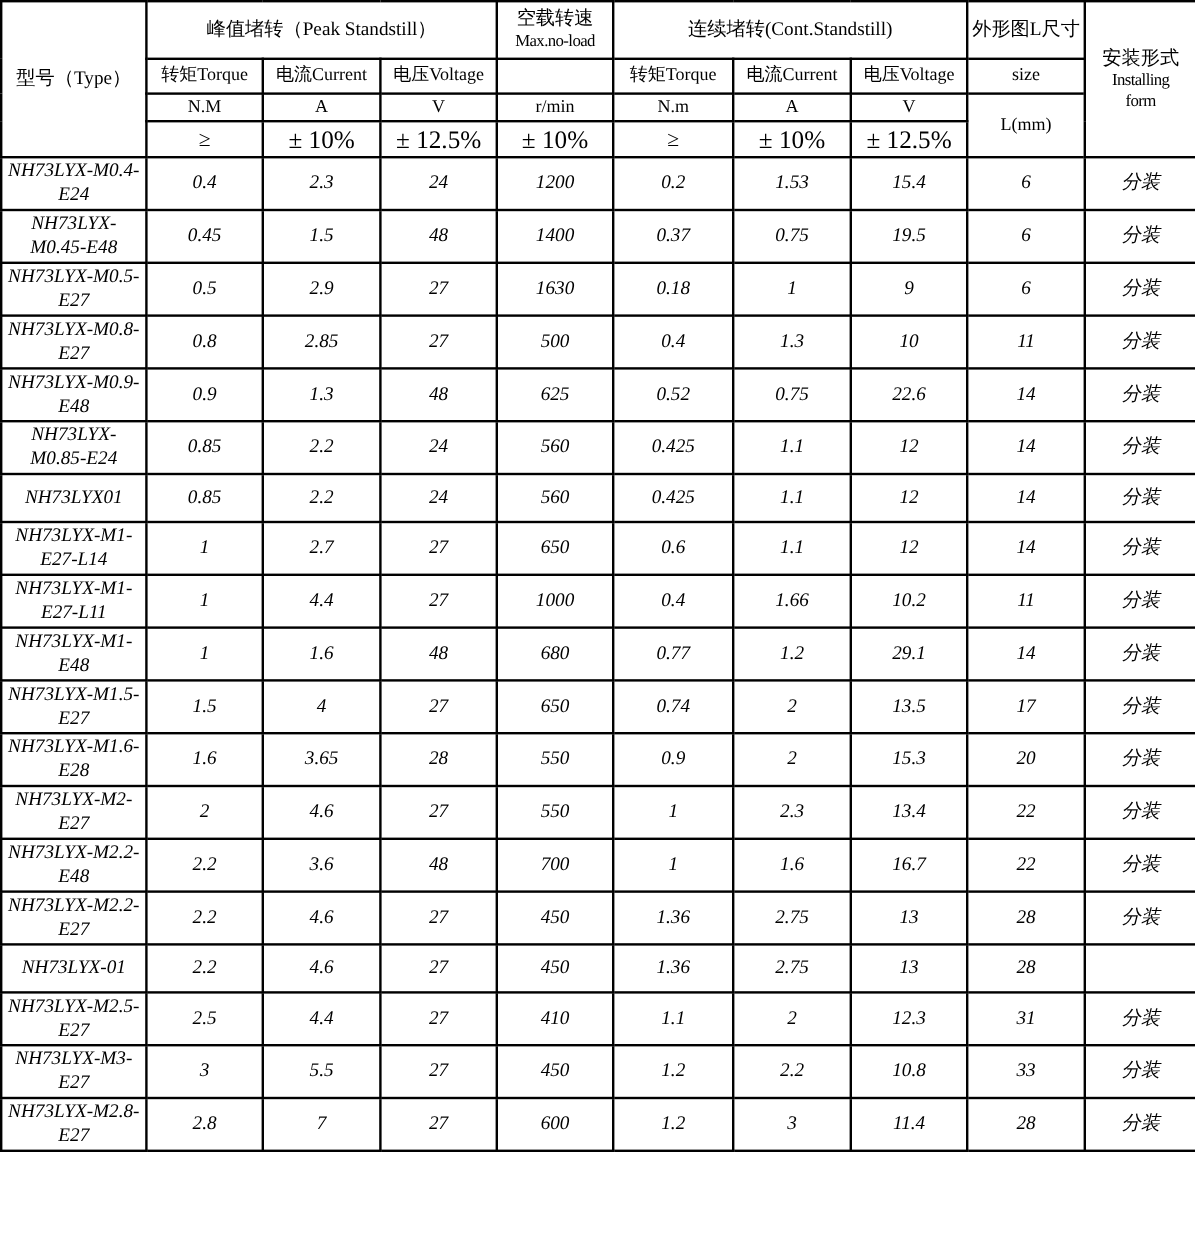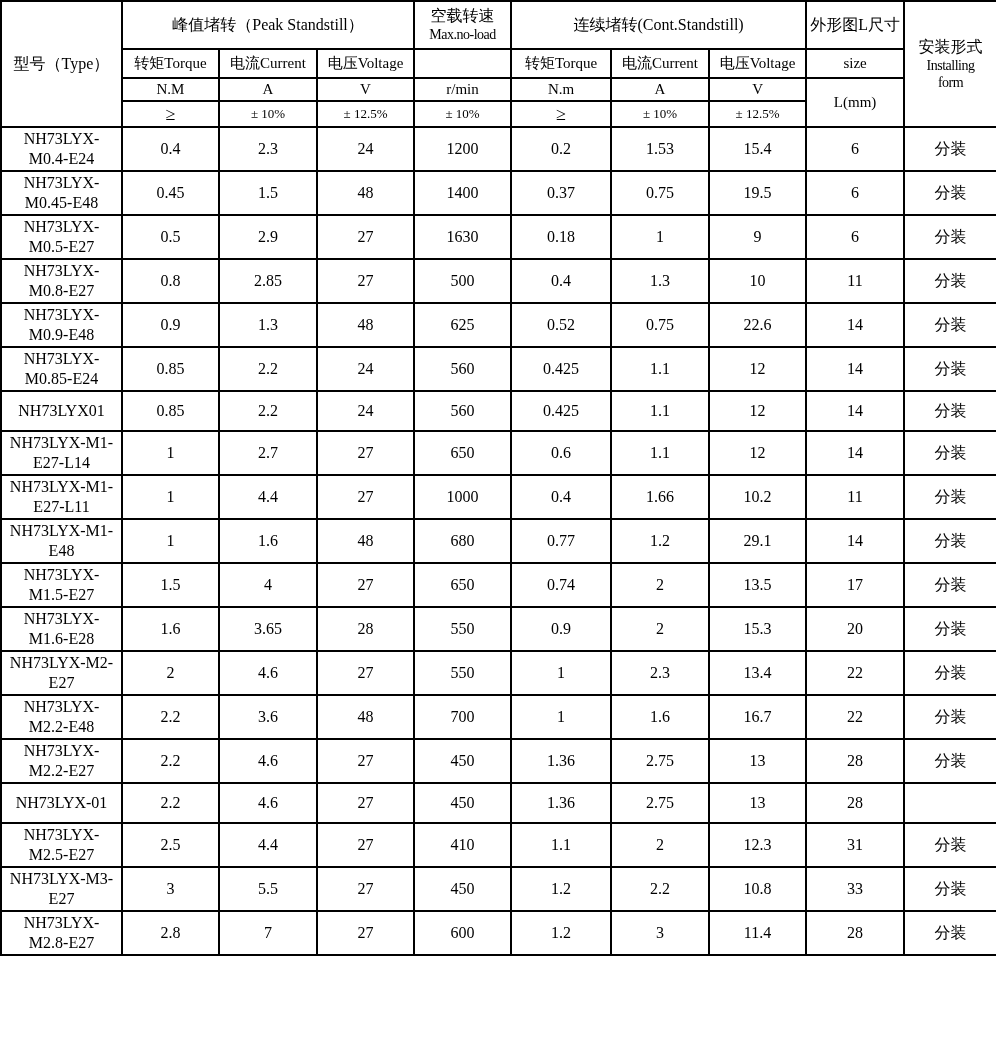--- a/index.html
+++ b/index.html
@@ -38,27 +38,27 @@
   }
   table.spec thead th .sub {
     font-size: 14px;
     letter-spacing: -0.5px;
   }
   table.spec thead tr.h1 { height: 48px; }
   table.spec thead tr.h2 { height: 29px; padding-left: 16px; }
   table.spec thead tr.h3 { height: 16px; }
   table.spec thead tr.h4 { height: 24px; }
   table.spec thead th.tol {
-    font-size: 13px;
+    font-size: 21px;
   }
   table.spec thead th.ge {
     font-size: 18px;
   }
   
-  table.spec tbody tr { height: 40px; }
+  table.spec tbody tr { height: 40px; font-style: italic; }
   table.spec tbody td {
     font-family: "Liberation Serif", "DejaVu Serif", serif;
     font-size: 16px;
     line-height: 1.25;
   }
   table.spec td.type-col {
     padding: 1px 2px;
     word-wrap: break-word;
   }
 </style>

